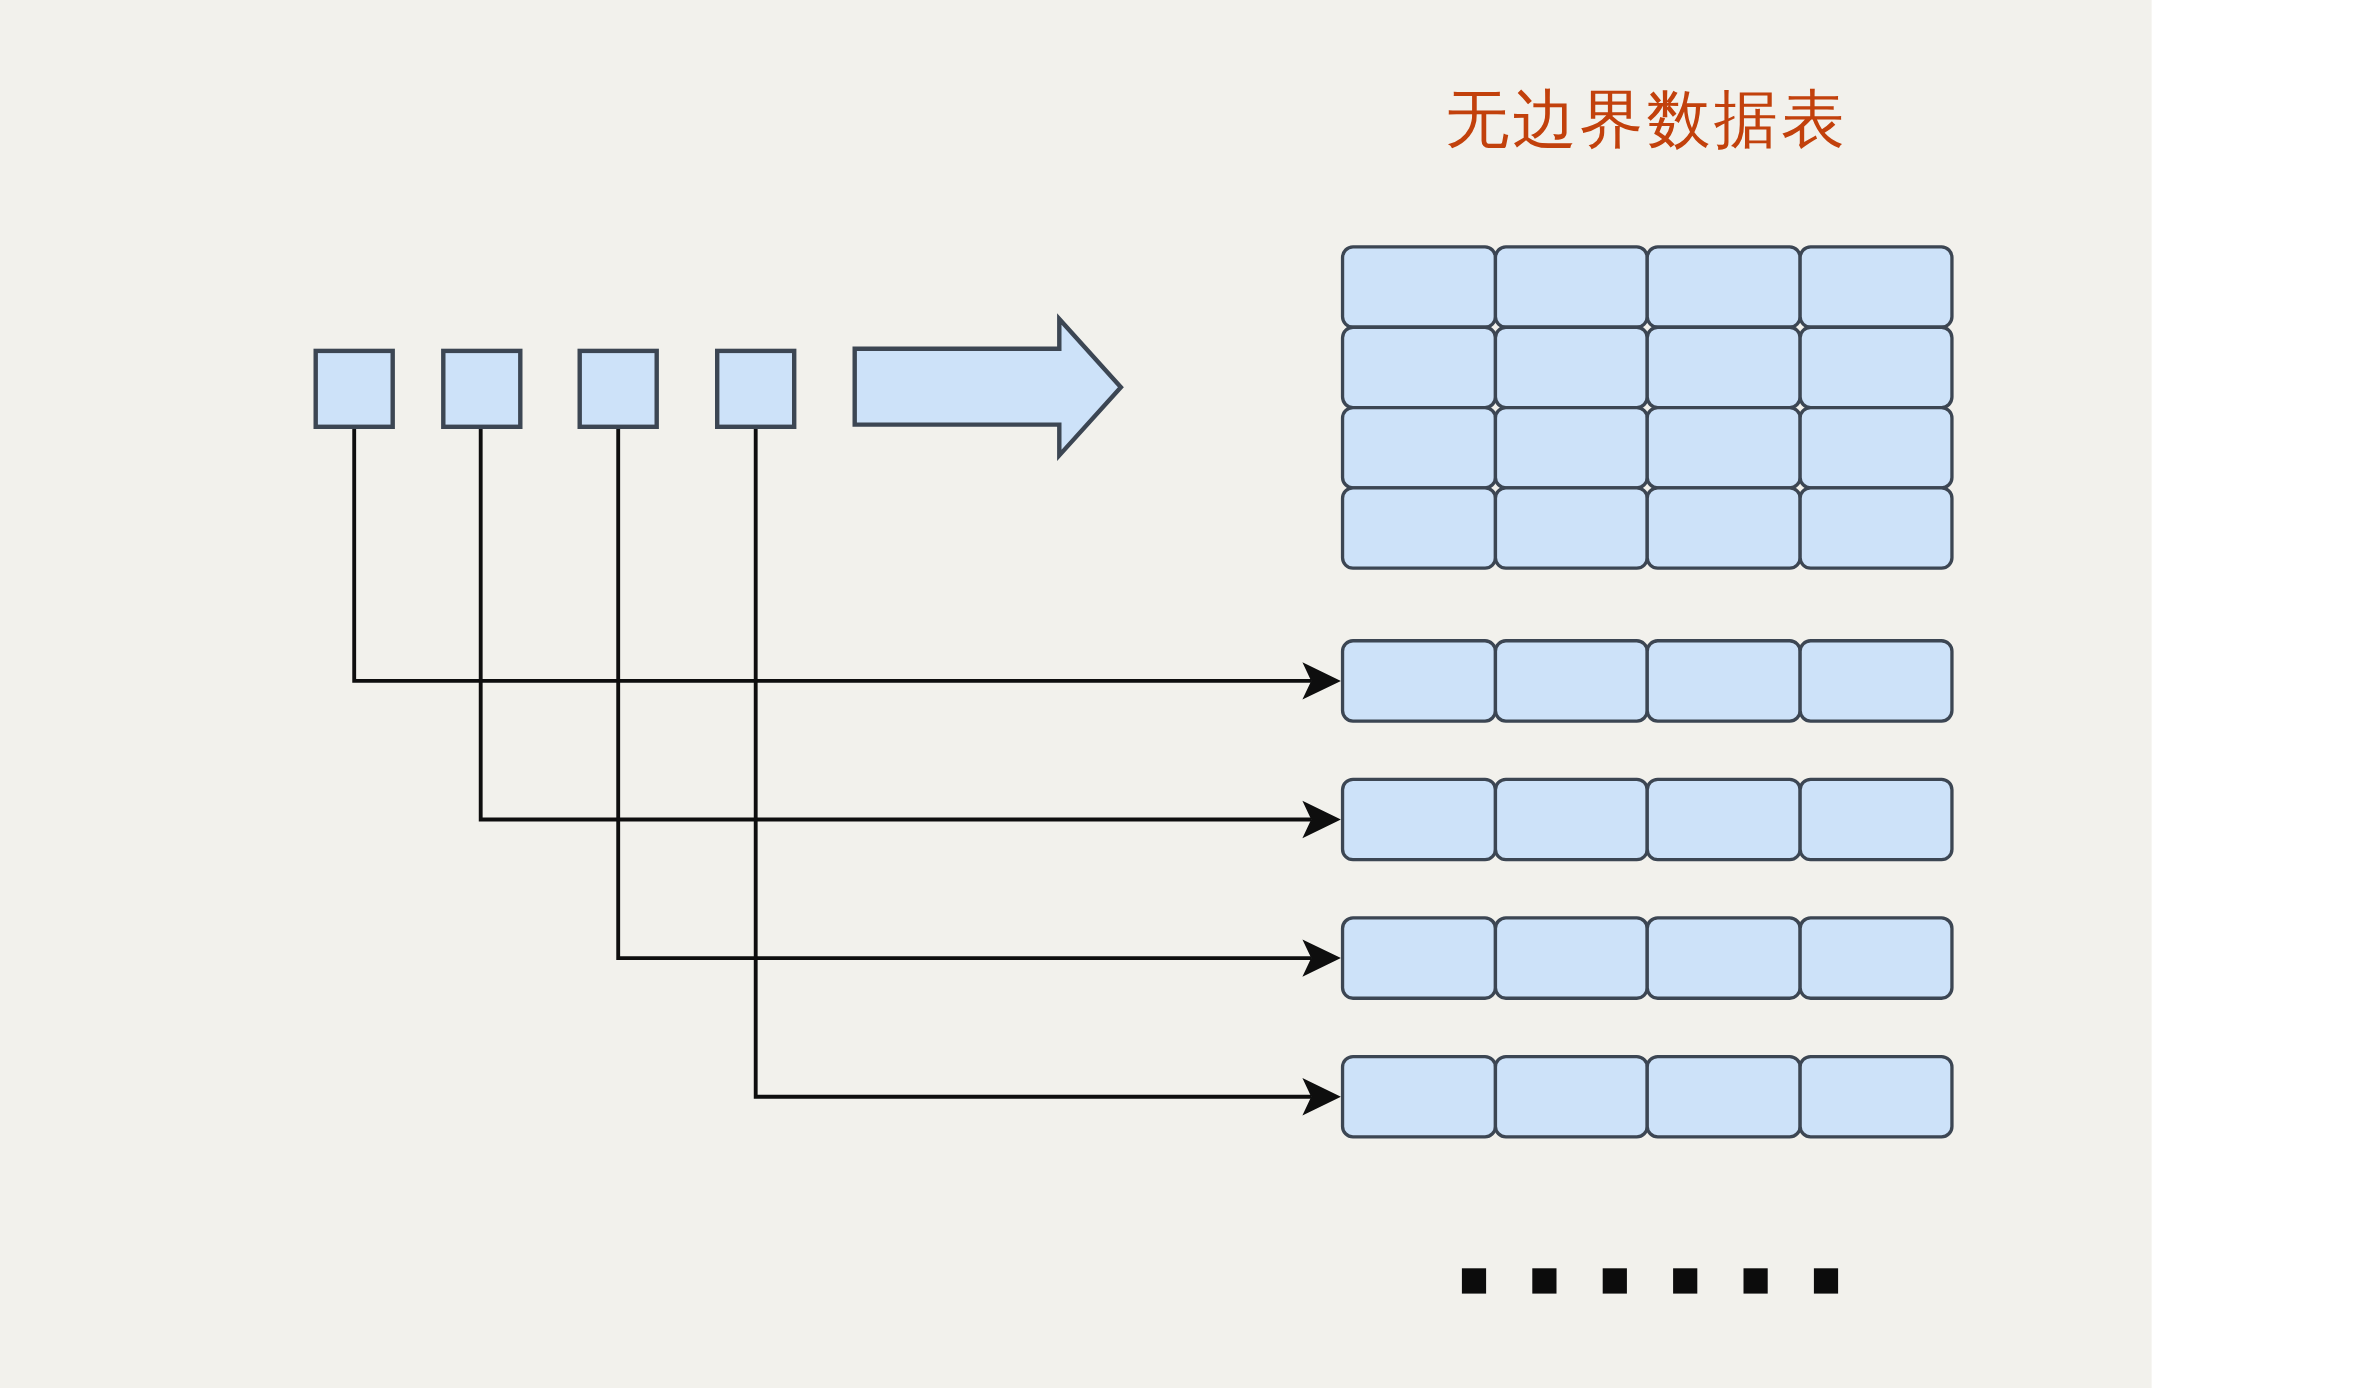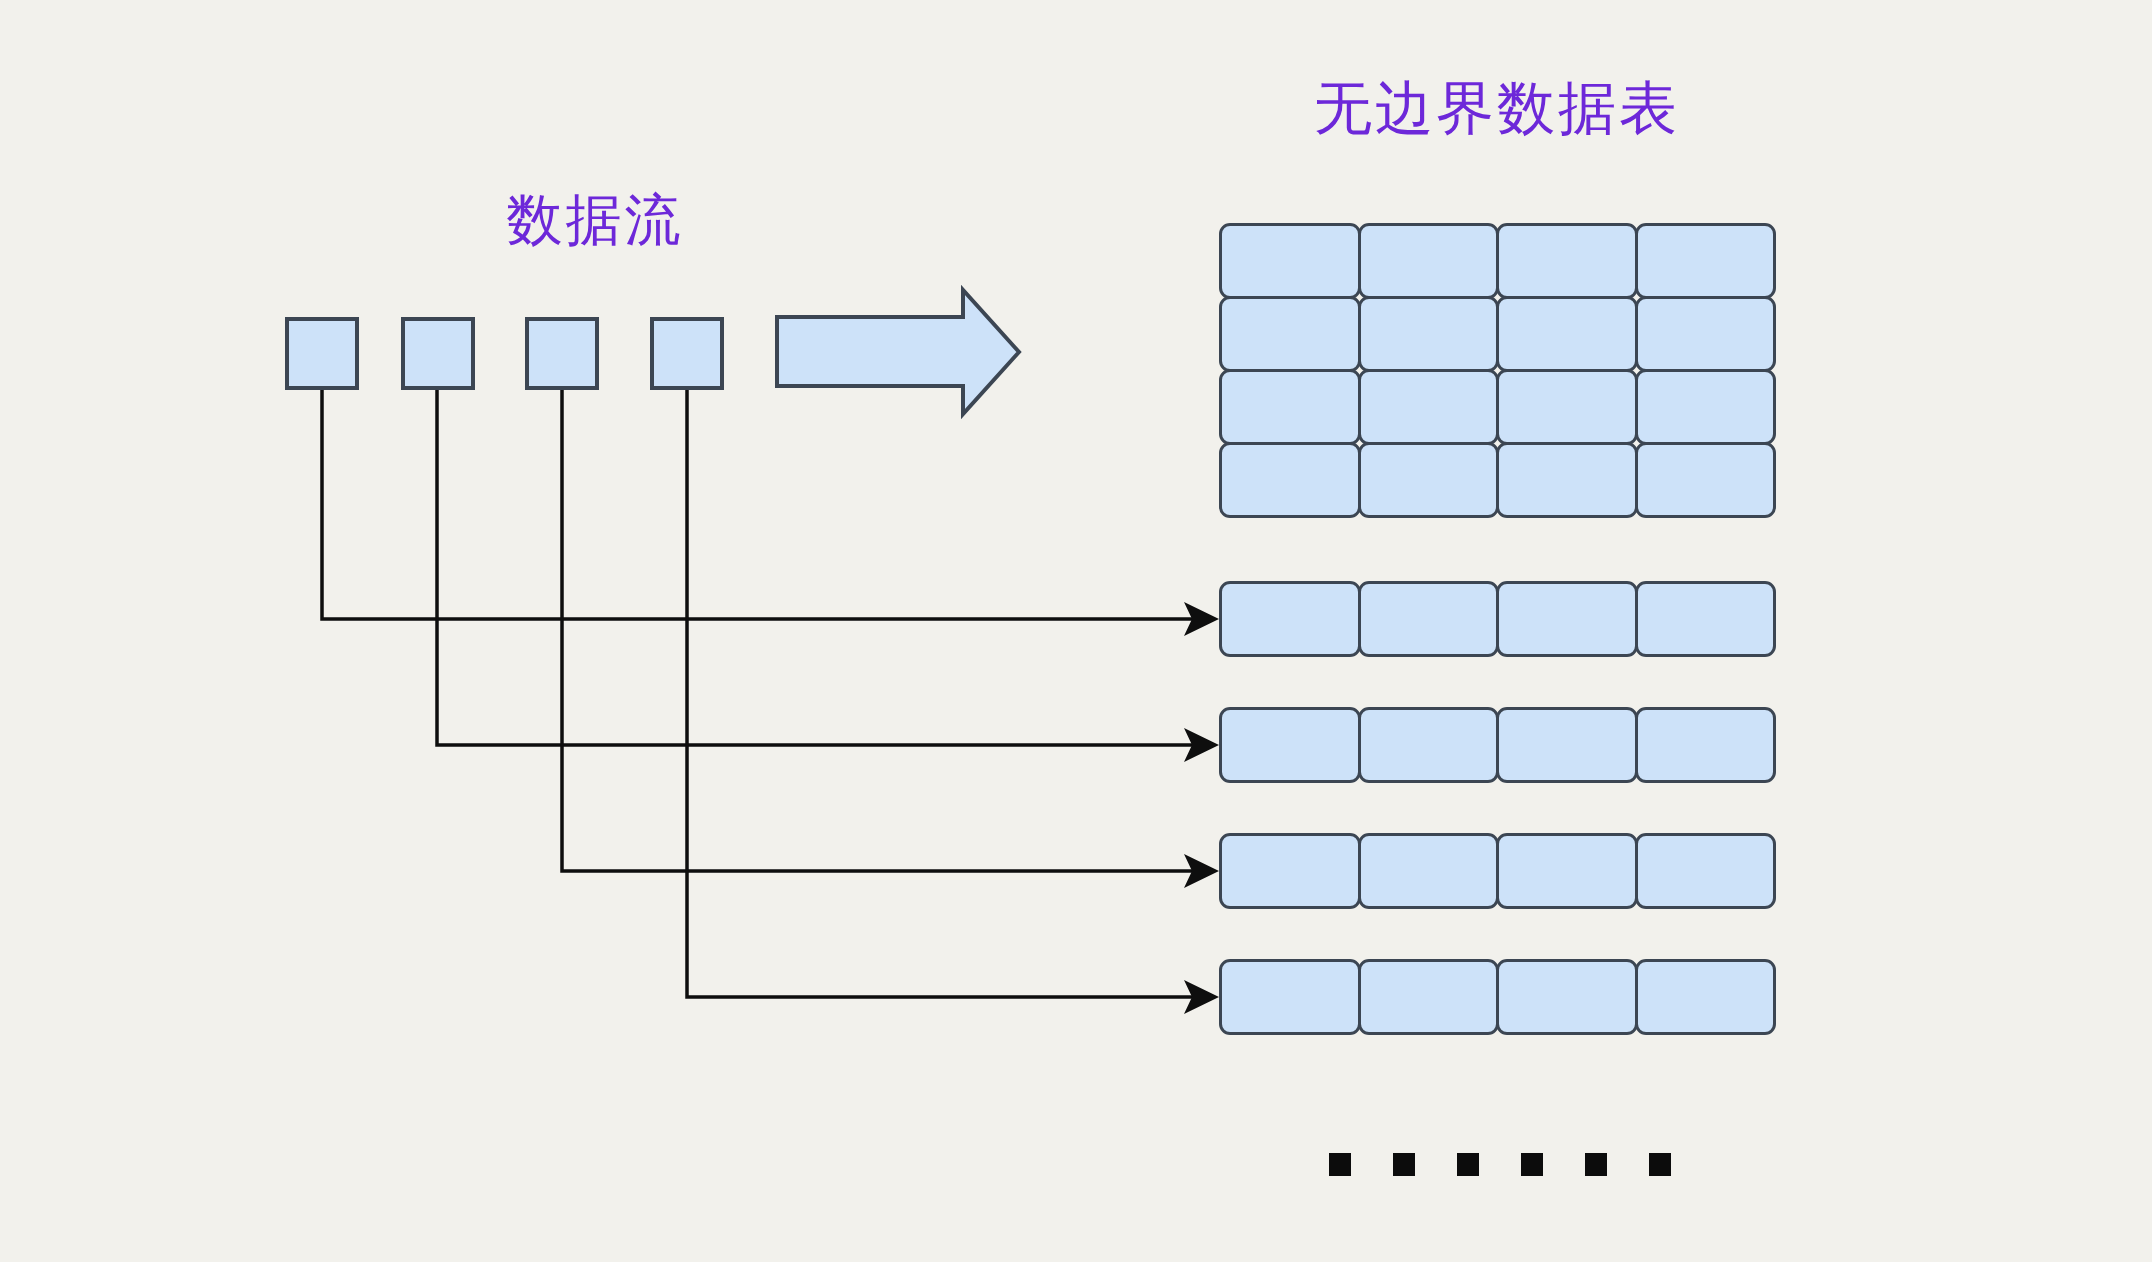--- a/index.html
+++ b/index.html
@@ -1,23 +1,23 @@
 <!DOCTYPE html>
 <html><head>
 <meta charset="utf-8">
 <style>
   html, body { margin: 0; padding: 0; }
   .canvas {
     position: relative;
-    width: 2152px;
+    width: 1956px;
     height: 1262px;
     background: #f2f1ec;
     overflow: hidden;
     font-family: "Liberation Sans", sans-serif;
-    color: #6d28d9;
+    color: #c2410c;
   }
   .title {
     position: absolute;
     left: 1097px; top: 70px; width: 800px;
     text-align: center;
     font-size: 58px;
     font-weight: 500;
     letter-spacing: 3px;
     white-space: nowrap;
   }
@@ -65,21 +65,20 @@
   }
   .dot { width: 22px; height: 23px; background: #0c0c0c; }
 </style>
 </head>
 <body>
 
 <div class="canvas">
 
   <div class="title">无边界数据表</div>
 
-  <div class="stream-label">数据流</div>
 
   <svg class="overlay" viewBox="0 0 2152 1262" xmlns="http://www.w3.org/2000/svg">
 
     <g fill="none" stroke="#0e0e0e" stroke-width="3.5">
       <path d="M322 388 L322 619 L1192 619"></path>
       <path d="M437 388 L437 745 L1192 745"></path>
       <path d="M562 388 L562 871 L1192 871"></path>
       <path d="M687 388 L687 997 L1192 997"></path>
     </g>
     <g fill="#0e0e0e" stroke="none">

